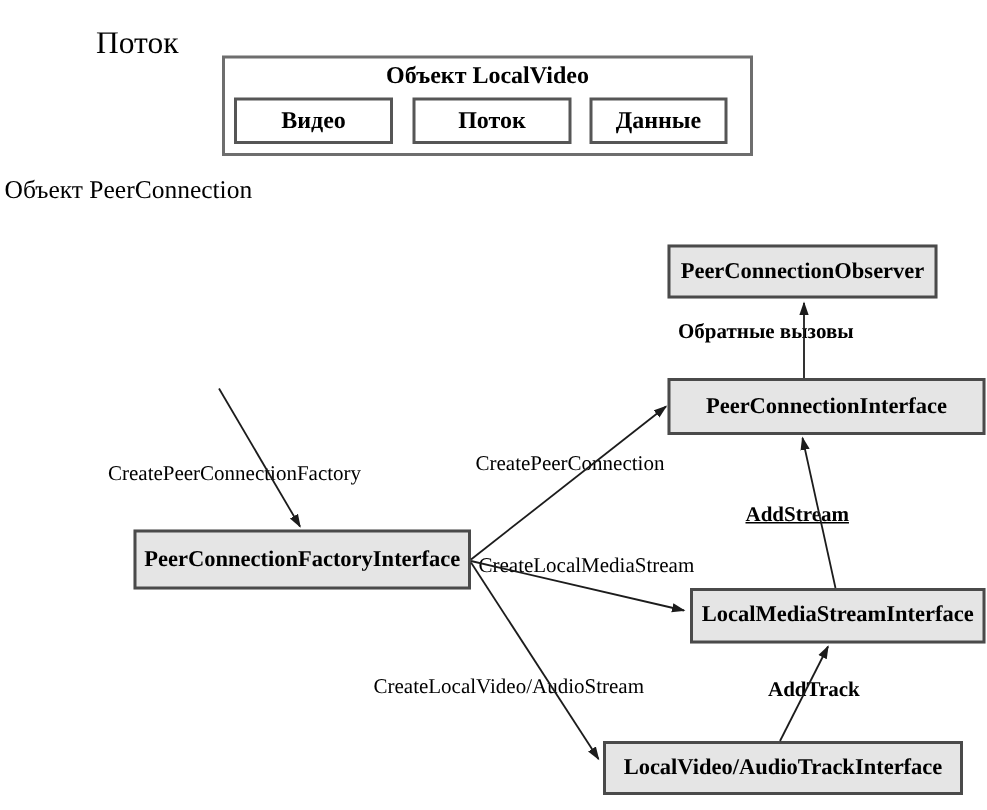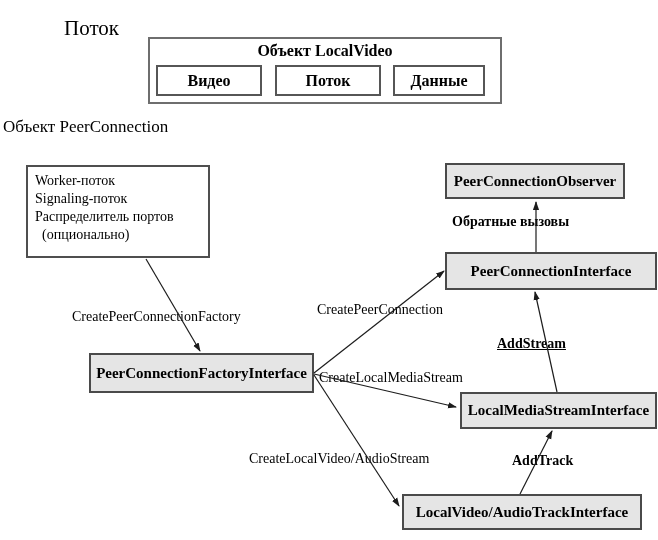--- a/index.html
+++ b/index.html
@@ -66,26 +66,20 @@
 
   <div class="container-box" style="left:148px;top:37px;width:354px;height:67px;">
     <div class="ms-title">Объект LocalVideo</div>
   </div>
   <div class="mini-box" style="left:156px;top:65px;width:106px;height:31px;">Видео</div>
   <div class="mini-box" style="left:275px;top:65px;width:106px;height:31px;">Поток</div>
   <div class="mini-box" style="left:393px;top:65px;width:92px;height:31px;">Данные</div>
 
   <div class="section-title" style="left:3px;top:117px;">Объект PeerConnection</div>
 
-  <div class="worker-box" style="left:26px;top:165px;width:184px;height:93px;">
-    <div>Worker-поток</div>
-    <div>Signaling-поток</div>
-    <div>Распределитель портов</div>
-    <div class="indent">(опционально)</div>
-  </div>
 
   <div class="node" style="left:445px;top:163px;width:180px;height:36px;">PeerConnectionObserver</div>
 
   <div class="node" style="left:445px;top:252px;width:212px;height:38px;">PeerConnectionInterface</div>
 
   <div class="node" style="left:89px;top:353px;width:225px;height:40px;">PeerConnectionFactoryInterface</div>
 
   <div class="node" style="left:460px;top:392px;width:197px;height:37px;">LocalMediaStreamInterface</div>
 
   <div class="node" style="left:402px;top:494px;width:240px;height:36px;">LocalVideo/AudioTrackInterface</div>

